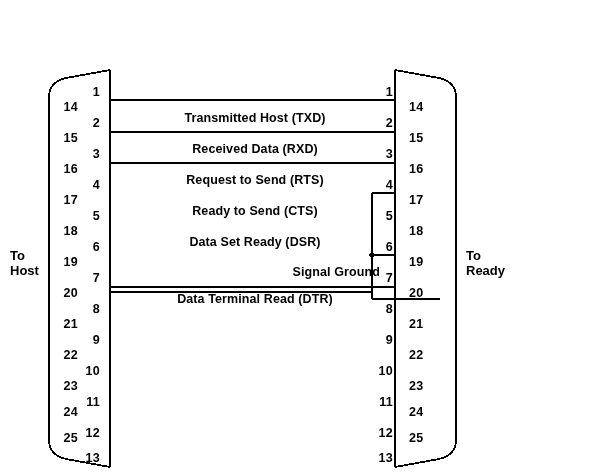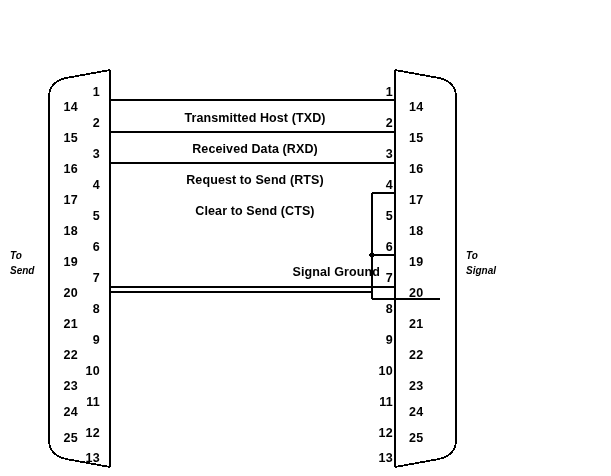--- a/index.html
+++ b/index.html
@@ -40,24 +40,23 @@
   .pin-left-inner  { text-align: right; }
   .pin-left-outer  { text-align: right; }
   .pin-right-inner { text-align: right; }
   .pin-right-outer { text-align: left;  }
   .signal-label {
     font-size: 12.5px;
     text-align: center;
     letter-spacing: 0.1px;
   }
   .end-label {
-    font-size: 10px;
+    font-size: 13px;
     line-height: 15px;
     text-align: left;
-    font-style: italic;
   }
 </style>
 </head>
 <body>
 
 <div id="stage">
 
   <svg id="diagram-svg" viewBox="0 0 611 476">
     <g fill="none" stroke="#000000" stroke-width="1.6" shape-rendering="crispEdges">
 
@@ -145,26 +144,28 @@
   <div class="lbl pin-num pin-right-outer" style="left:409px; top:287px;">20</div>
   <div class="lbl pin-num pin-right-outer" style="left:409px; top:318px;">21</div>
   <div class="lbl pin-num pin-right-outer" style="left:409px; top:349px;">22</div>
   <div class="lbl pin-num pin-right-outer" style="left:409px; top:380px;">23</div>
   <div class="lbl pin-num pin-right-outer" style="left:409px; top:406px;">24</div>
   <div class="lbl pin-num pin-right-outer" style="left:409px; top:432px;">25</div>
 
   <div class="lbl signal-label" style="left:130px; top:112px; width:250px;">Transmitted Host (TXD)</div>
   <div class="lbl signal-label" style="left:130px; top:143px; width:250px;">Received Data (RXD)</div>
   <div class="lbl signal-label" style="left:130px; top:174px; width:250px;">Request to Send (RTS)</div>
-  <div class="lbl signal-label" style="left:130px; top:205px; width:250px;">Clear to Send (CTS)</div>
+  <div class="lbl signal-label" style="left:130px; top:205px; width:250px;">Ready to Send (CTS)</div>
+  <div class="lbl signal-label" style="left:130px; top:236px; width:250px;">Data Set Ready (DSR)</div>
   <div class="lbl signal-label" style="left:130px; top:266px; width:250px;text-align:right;">Signal Ground</div>
+  <div class="lbl signal-label" style="left:130px; top:293px; width:250px;">Data Terminal Read (DTR)</div>
 
   <div class="lbl end-label" style="left:10px; top:248px;">
     <div>To</div>
-    <div>Send</div>
+    <div>Host</div>
   </div>
 
   <div class="lbl end-label" style="left:466px; top:248px;">
     <div>To</div>
-    <div>Signal</div>
+    <div>Ready</div>
   </div>
 
 </div>
 
 </body></html>

